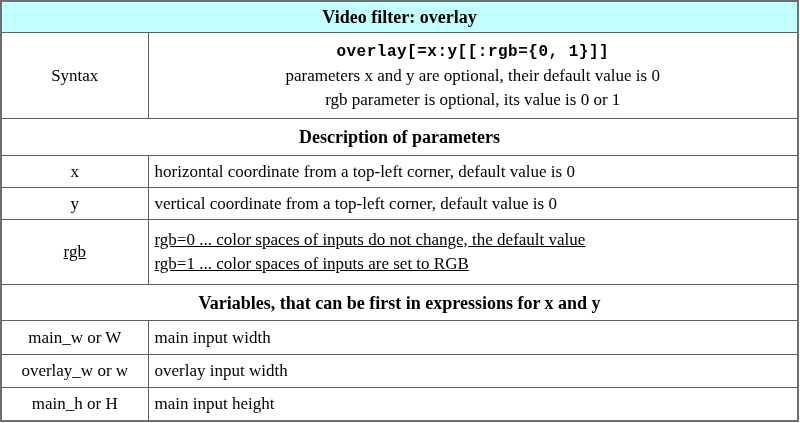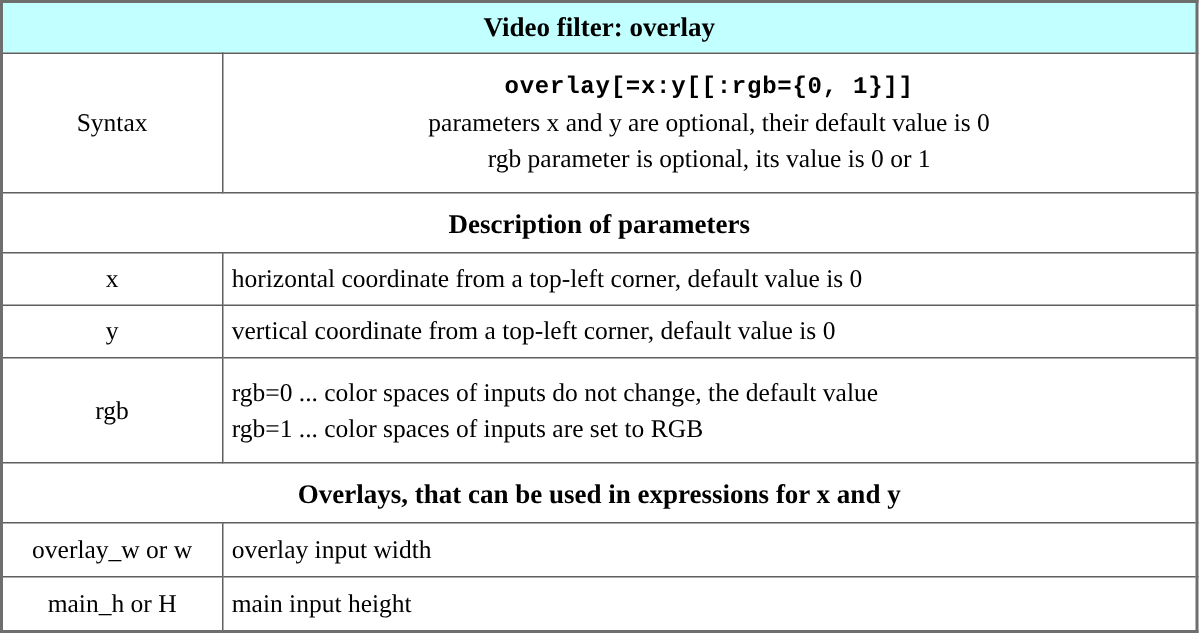--- a/index.html
+++ b/index.html
@@ -46,21 +46,21 @@
   td.section-cell {
     text-align: center;
     font-weight: bold;
     font-size: 18px;
     background: #ffffff;
   }
   tr.row-title    { height: 27px; }
   tr.row-single   { height: 28px; }
   tr.row-syntax   { height: 74px; }
   tr.row-section  { height: 32px; }
-  tr.row-double   { height: 56px; }
+  tr.row-double   { height: 56px; text-decoration: underline; }
   tr.row-var      { height: 29px; }
   td.top-align { vertical-align: top; padding-top: 3px; }
   td.syntax-cell { text-align: center; }
   .code-line {
     font-family: "Liberation Mono", "DejaVu Sans Mono", monospace;
     font-weight: bold;
     font-size: 16px;
     letter-spacing: 0.5px;
   }
   .block-line { display: block; }
@@ -105,23 +105,27 @@
 
   <tr class="row-double">
     <td class="label-cell top-align">rgb</td>
     <td class="top-align">
       <span class="block-line">rgb=0 ... color spaces of inputs do not change, the default value</span>
       <span class="block-line">rgb=1 ... color spaces of inputs are set to RGB</span>
     </td>
   </tr>
 
   <tr class="row-section">
-    <td colspan="2" class="section-cell">Overlays, that can be used in expressions for x and y</td>
+    <td colspan="2" class="section-cell">Variables, that can be first in expressions for x and y</td>
   </tr>
 
+  <tr class="row-var">
+    <td class="label-cell">main_w or W</td>
+    <td>main input width</td>
+  </tr>
 
   <tr class="row-var">
     <td class="label-cell">overlay_w or w</td>
     <td>overlay input width</td>
   </tr>
 
   <tr class="row-var">
     <td class="label-cell">main_h or H</td>
     <td>main input height</td>
   </tr>

